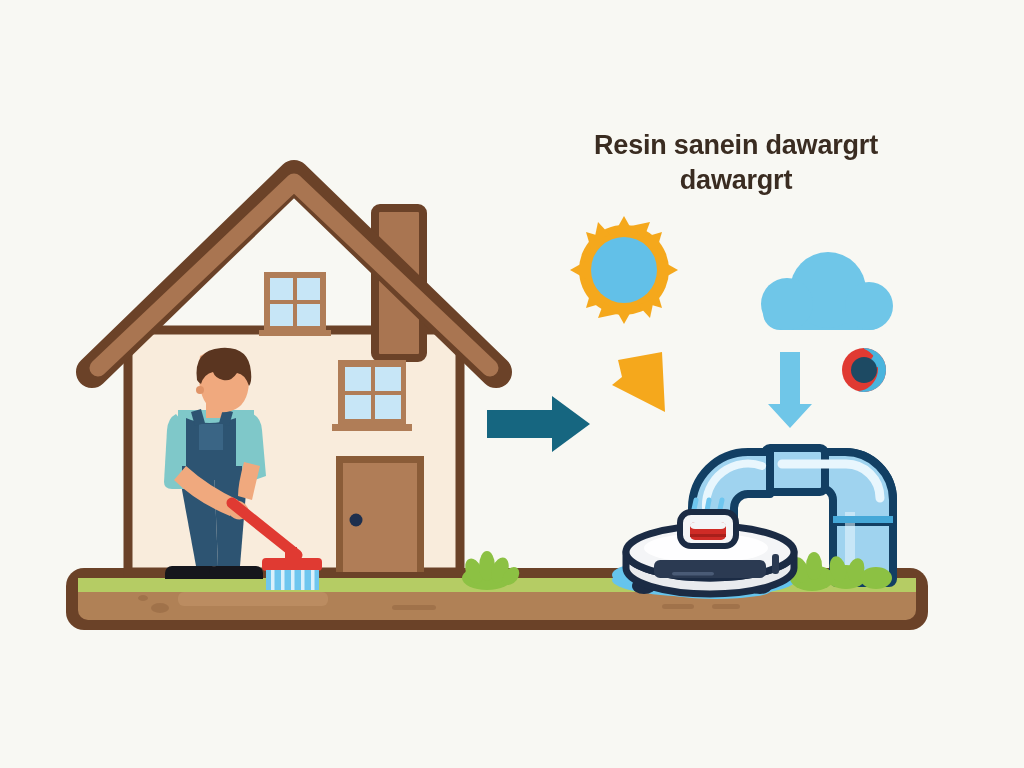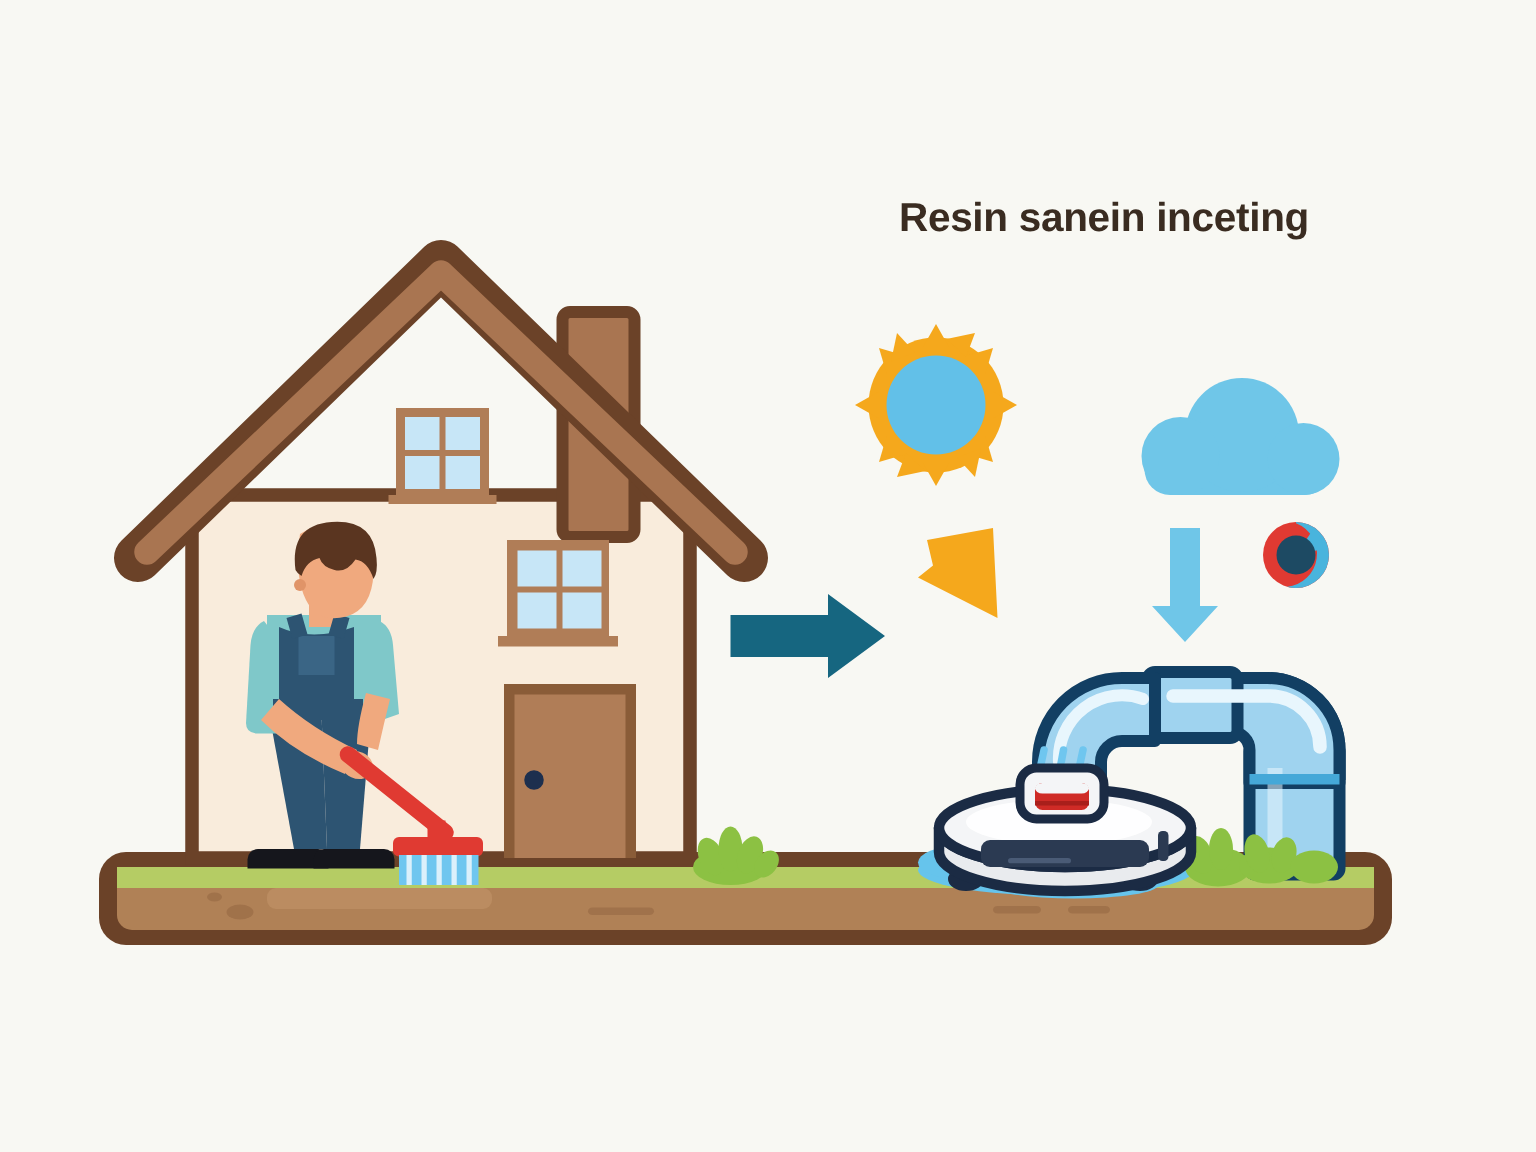--- a/index.html
+++ b/index.html
@@ -262,16 +262,17 @@
         <rect x="680" y="512" rx="11" ry="11" width="56" height="34" fill="#f4f5f7" stroke="#1b2b44" stroke-width="6"></rect>
         <rect x="690" y="522" rx="5" ry="5" width="36" height="18" fill="#cf2b26"></rect>
         <rect x="690" y="522" rx="5" ry="5" width="36" height="7" fill="#f4f5f7"></rect>
         <rect x="690" y="534" width="36" height="3" fill="#a81f1b"></rect>
       </g>
     </g>
 
   </svg>
 
   <div id="headline">
-    <div>Resin sanein inceting</div>
+    <div>Resin sanein dawargrt</div>
+    <div>dawargrt</div>
   </div>
 
 </div>
 
 </body></html>

